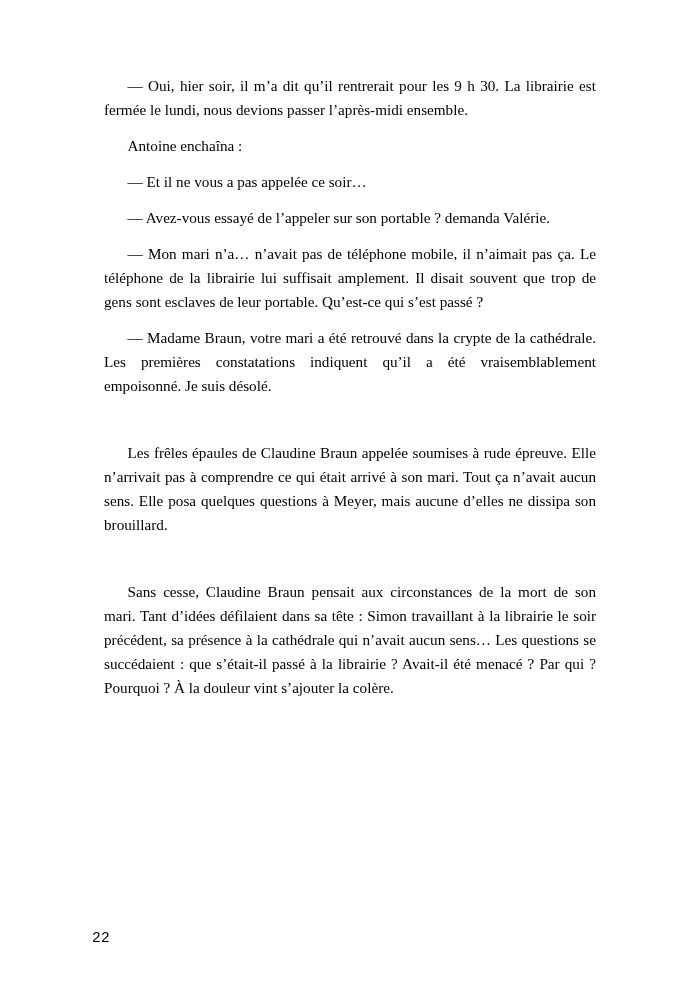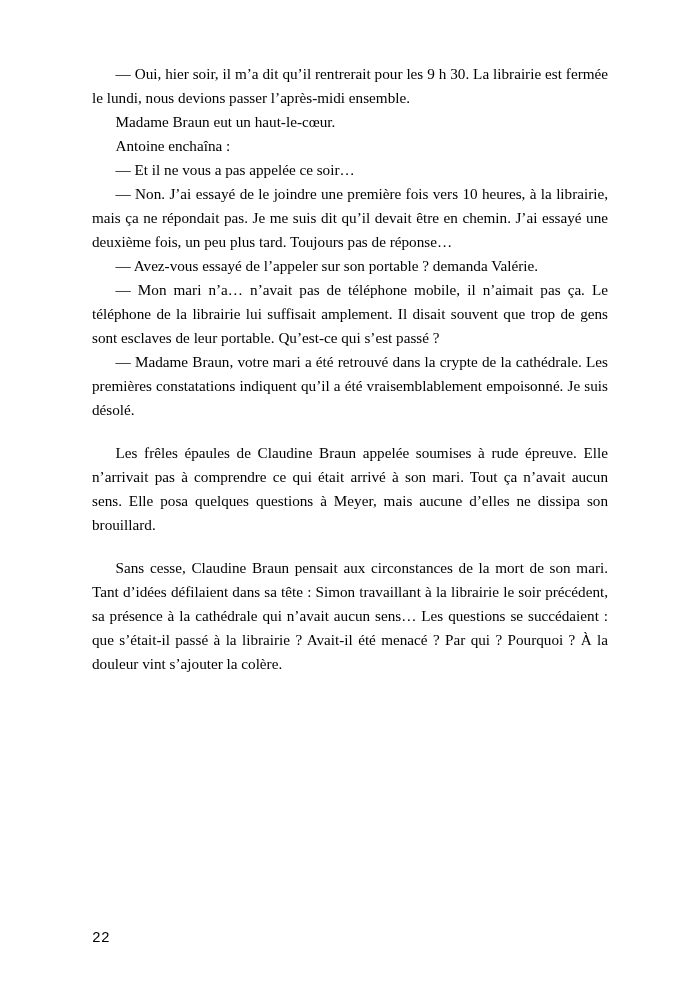--- a/index.html
+++ b/index.html
@@ -24,21 +24,21 @@
     padding: 62px 92px 0 92px;
   }
   .body-text {
     font-size: 15.2px;
     line-height: 1.58;
     text-align: justify;
     text-justify: inter-word;
     hyphens: none;
   }
   .body-text p {
-    margin: 0;
+    margin: 12px;
     text-indent: 1.55em;
   }
   .gap {
     height: 19px;
   }
   .folio {
     position: absolute;
     left: 92px;
     bottom: 47px;
     font-size: 14.5px;
@@ -48,24 +48,22 @@
 </style>
 </head>
 <body>
 
 <div class="page">
 
   <div class="body-text">
 
     <div>
       <p>— Oui, hier soir, il m’a dit qu’il rentrerait pour les 9 h 30. La librairie est fermée le lundi, nous devions passer l’après-midi ensemble.</p>
-      <p>Madame Braun eut un haut-le-cœur.</p>
       <p>Antoine enchaîna :</p>
       <p>— Et il ne vous a pas appelée ce soir…</p>
-      <p>— Non. J’ai essayé de le joindre une première fois vers 10 heures, à la librairie, mais ça ne répondait pas. Je me suis dit qu’il devait être en chemin. J’ai essayé une deuxième fois, un peu plus tard. Toujours pas de réponse…</p>
       <p>— Avez-vous essayé de l’appeler sur son portable ? demanda Valérie.</p>
       <p>— Mon mari n’a… n’avait pas de téléphone mobile, il n’aimait pas ça. Le téléphone de la librairie lui suffisait amplement. Il disait souvent que trop de gens sont esclaves de leur portable. Qu’est-ce qui s’est passé ?</p>
       <p>— Madame Braun, votre mari a été retrouvé dans la crypte de la cathédrale. Les premières constatations indiquent qu’il a été vraisemblablement empoisonné. Je suis désolé.</p>
     </div>
 
     <div class="gap"></div>
 
     <div>
       <p>Les frêles épaules de Claudine Braun appelée soumises à rude épreuve. Elle n’arrivait pas à comprendre ce qui était arrivé à son mari. Tout ça n’avait aucun sens. Elle posa quelques questions à Meyer, mais aucune d’elles ne dissipa son brouillard.</p>
     </div>

